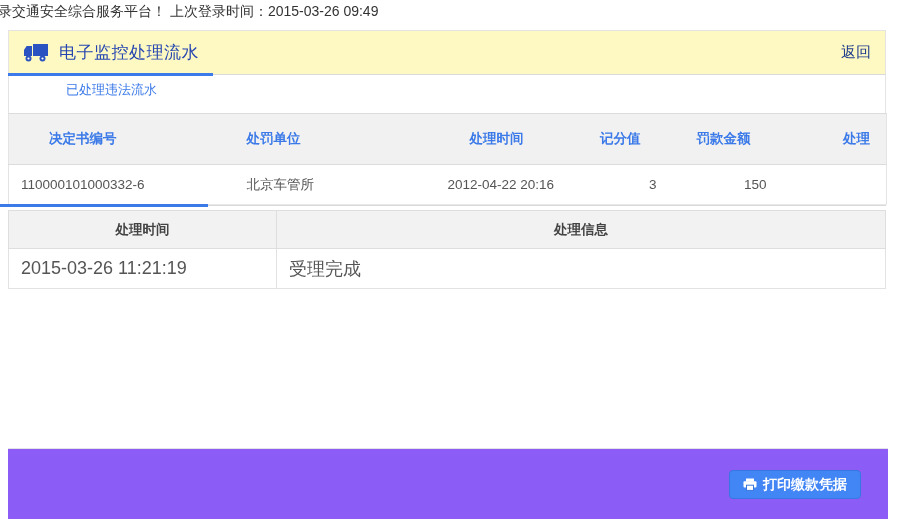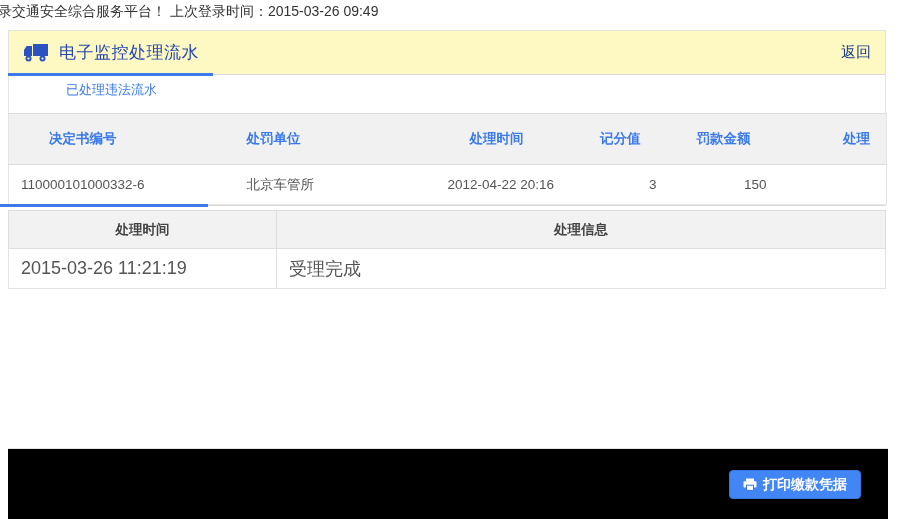--- a/index.html
+++ b/index.html
@@ -110,21 +110,21 @@
   }
   .log-table td {
     height:40px; border:1px solid #e2e2e2;
     font-size:18px; color:#555; padding-left:12px; background:#fff;
   }
   .lc1 { width:268px; }
 
   
   .footer {
     position:absolute; left:8px; top:448px;
-    width:880px; height:71px; background:#000000;
+    width:880px; height:71px; background:#8b5cf6;
     border-top:1px solid #e3e3e3;
   }
   .print-btn {
     position:absolute; right:27px; top:21px;
     height:29px; padding:0 13px;
     background:#4285f4; border:1px solid #3678e0; border-radius:4px;
     color:#fff; font-size:14px; font-weight:bold;
     display:flex; align-items:center; gap:6px; cursor:pointer;
     font-family:"Liberation Sans","DejaVu Sans",sans-serif;
   }

